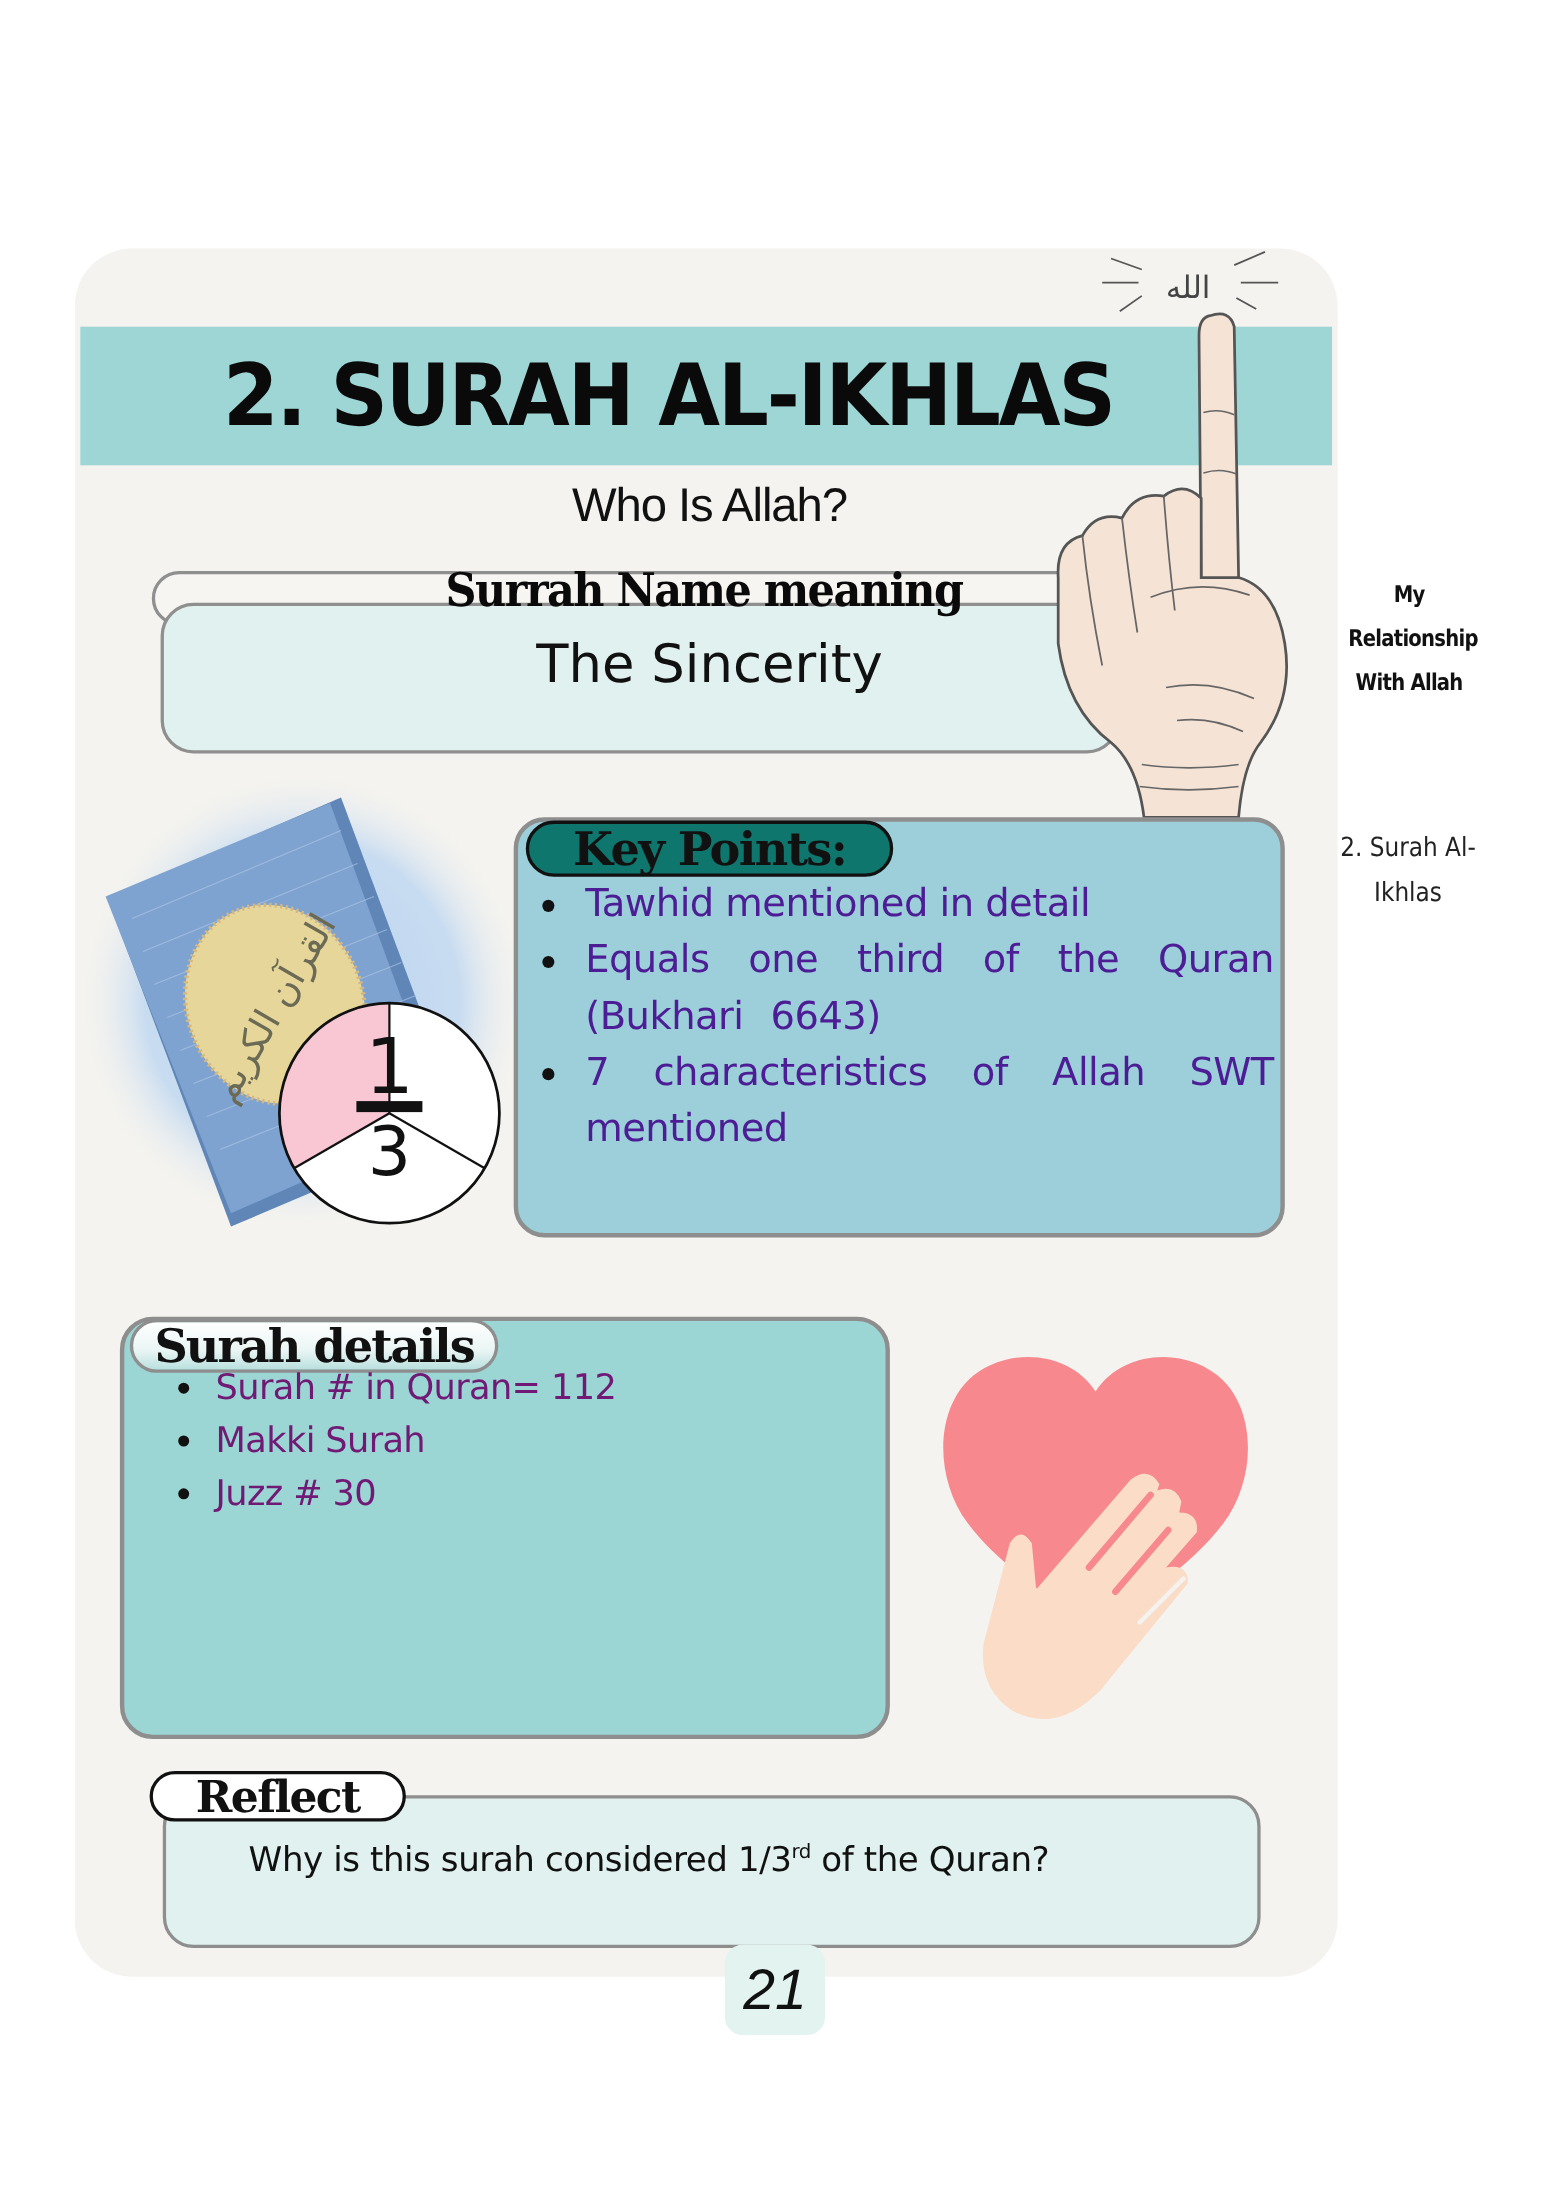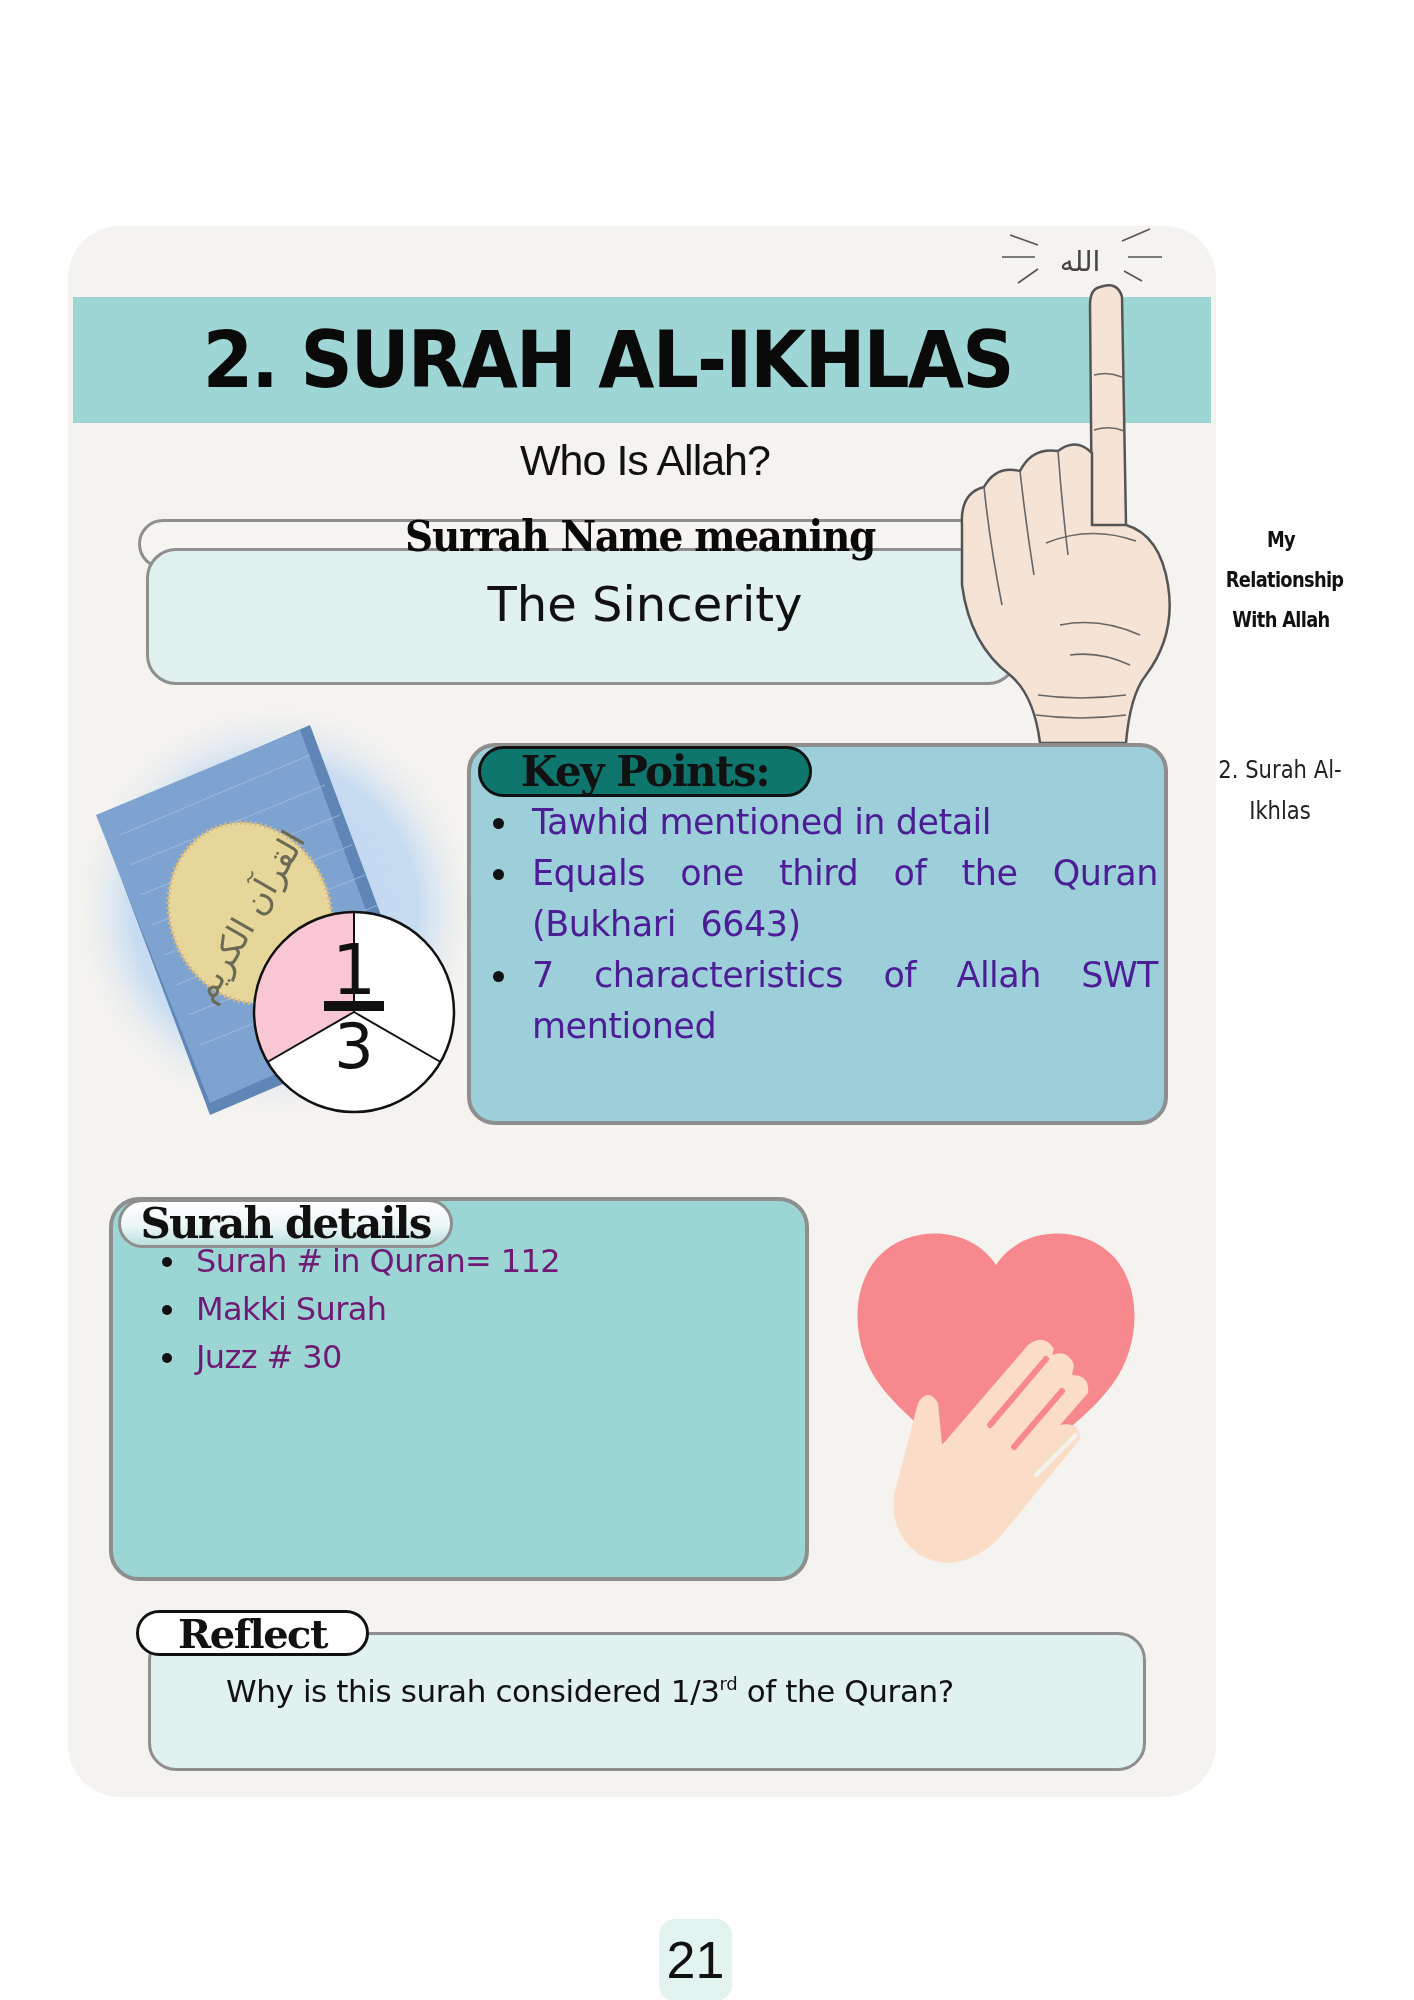--- a/index.html
+++ b/index.html
@@ -125,24 +125,24 @@
     display: flex; align-items: center; justify-content: center;
     font-family: "DejaVu Serif", serif; font-weight: bold; font-size: 40px; letter-spacing: -1.5px;
   }
   .rf-text {
     position: absolute; left: 226px; top: 1673px; width: 900px;
     font-family: "DejaVu Sans", sans-serif; font-size: 31px; color: #111; letter-spacing: -0.4px;
   }
   .rf-text sup { font-size: 18px; vertical-align: 12px; }
 
   .page-num {
-    position: absolute; left: 659px; top: 1919px; width: 73px; height: 82px;
+    position: absolute; left: 659px; top: 1768px; width: 91px; height: 82px;
     background: #e2f3f0; border-radius: 16px;
     display: flex; align-items: center; justify-content: center;
-    font-family: "Liberation Sans", sans-serif; font-size: 52px; color: #111;
+    font-family: "Liberation Sans", sans-serif; font-size: 52px; color: #111; font-style: italic;
   }
 </style>
 </head>
 <body>
 
 <div class="card"></div>
 <div class="banner"></div>
 <div class="title">2. SURAH AL-IKHLAS</div>
 <div class="subtitle">Who Is Allah?</div>
 

